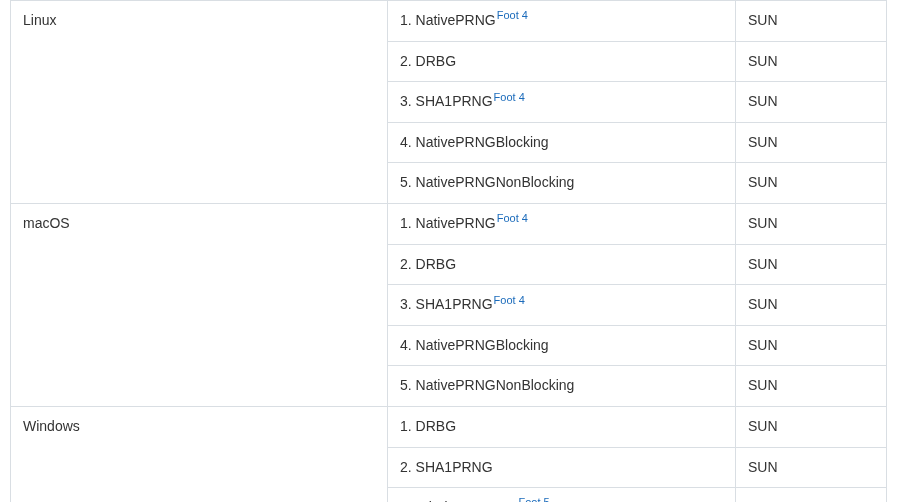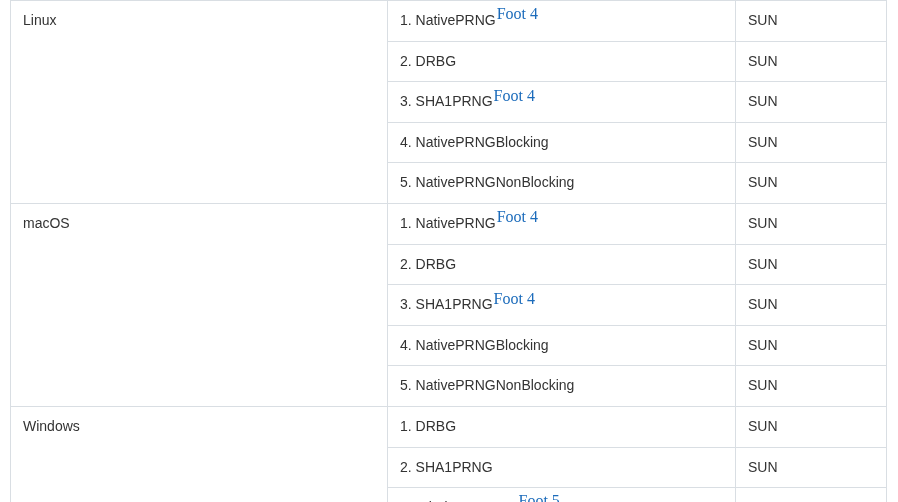--- a/index.html
+++ b/index.html
@@ -22,26 +22,25 @@
   .tbl col.c3{width:151px;}
   .tbl td{
     border:1px solid #d9dee3;
     padding:10px 19px 10px 12px;
     vertical-align:top;
     line-height:1.4;
     font-size:14px;
     color:#333;
   }
   sup.foot{
-    font-size:16px;
+    font-size:11px;
     color:#1b6bbb;
     vertical-align:super;
     line-height:0;
     margin-left:1px;
-    font-family:Liberation Serif, serif;
   }
 </style>
 </head>
 <body>
 
 <table class="tbl">
   <colgroup>
       <col class="c1">
       <col class="c2">
       <col class="c3">

